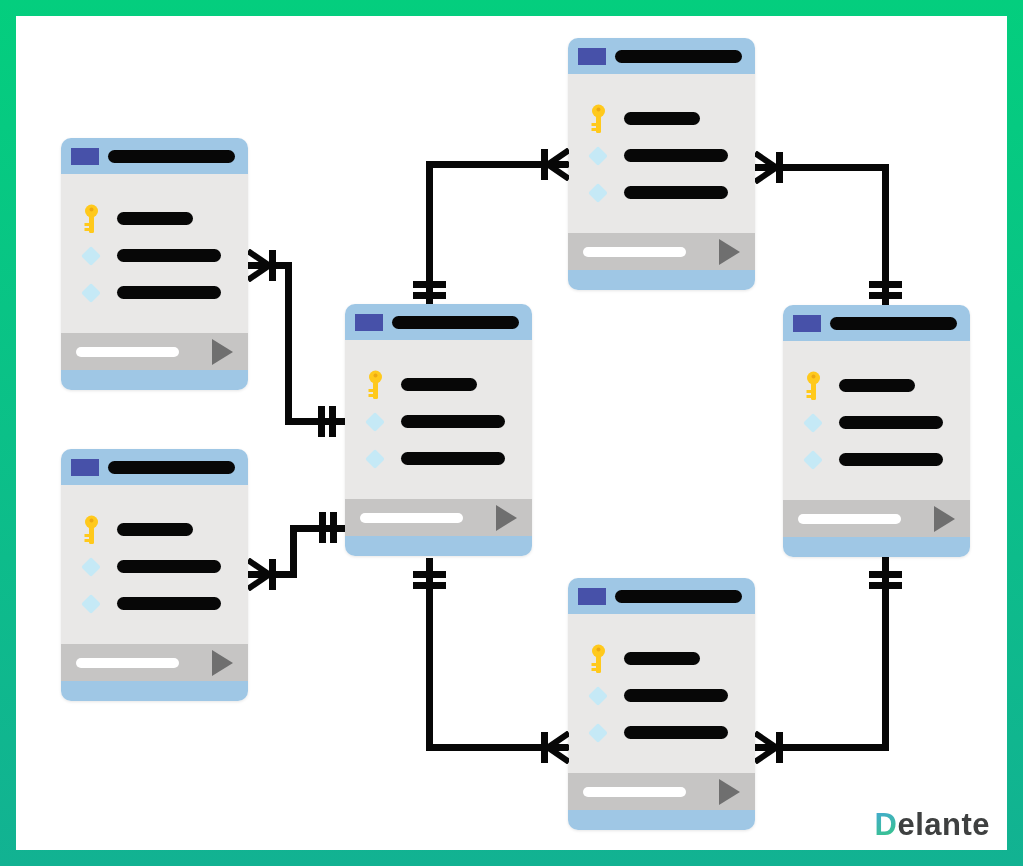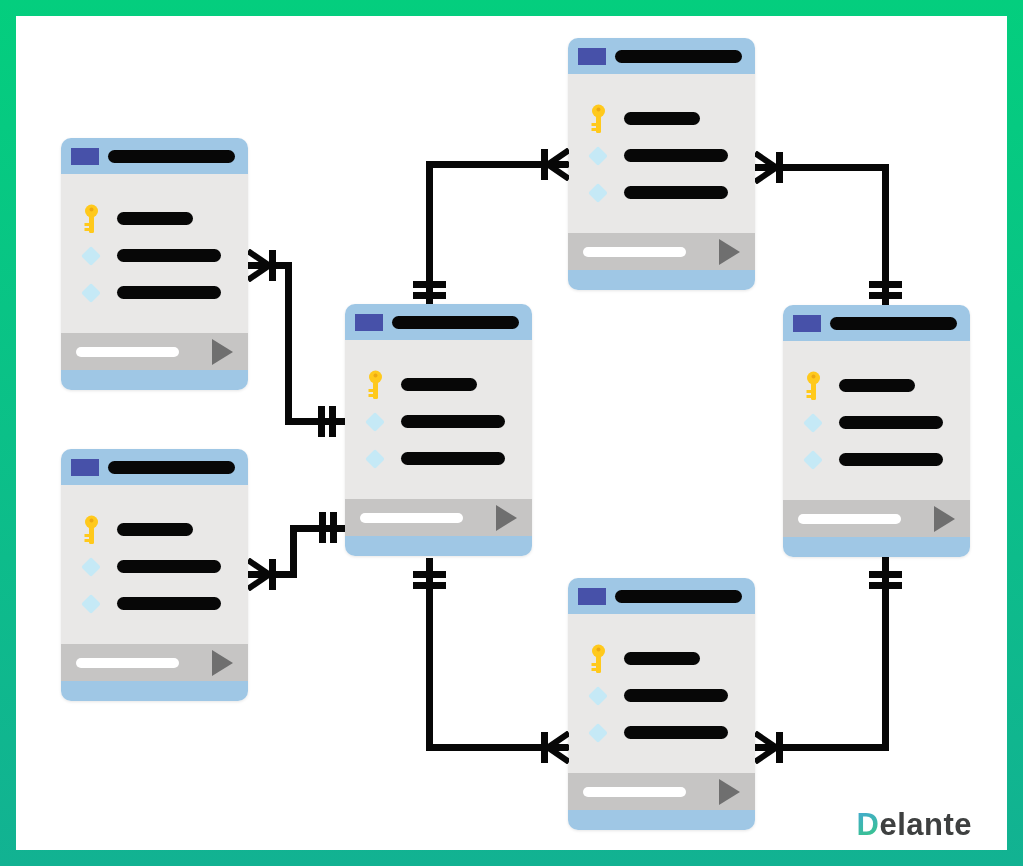--- a/index.html
+++ b/index.html
@@ -38,21 +38,21 @@
     display:flex;align-items:center;justify-content:space-between;padding:0 15px;
   }
   .footer-pill{width:103px;height:10px;border-radius:5px;background:#ffffff;}
   .play{width:0;height:0;border-left:21px solid var(--play-gray,#6f6f6f);
         border-top:13px solid transparent;border-bottom:13px solid transparent;}
   .tbl-strip{height:20px;background:var(--header-blue,#9fc7e5);flex:0 0 auto;}
   
   .seg,.tick{position:absolute;background:var(--line-black,#070707);}
   .foot{position:absolute;width:21px;height:33px;}
   
-  .logo{position:absolute;right:51px;bottom:23px;font-size:31px;font-weight:700;letter-spacing:0.5px;text-align:right;}
+  .logo{position:absolute;right:33px;bottom:23px;font-size:31px;font-weight:700;letter-spacing:0.5px;text-align:right;}
   .logo-d{color:#2fb58d;}
   @supports (-webkit-background-clip:text){
     .logo-d{
       background:linear-gradient(160deg, var(--logo-d-top,#45a7d9), var(--logo-d-bottom,#35c97d));
       -webkit-background-clip:text;background-clip:text;color:transparent;
     }
   }
   .logo-rest{color:var(--logo-text,#3e4040);letter-spacing:0.5px;}
 </style>
 </head>

